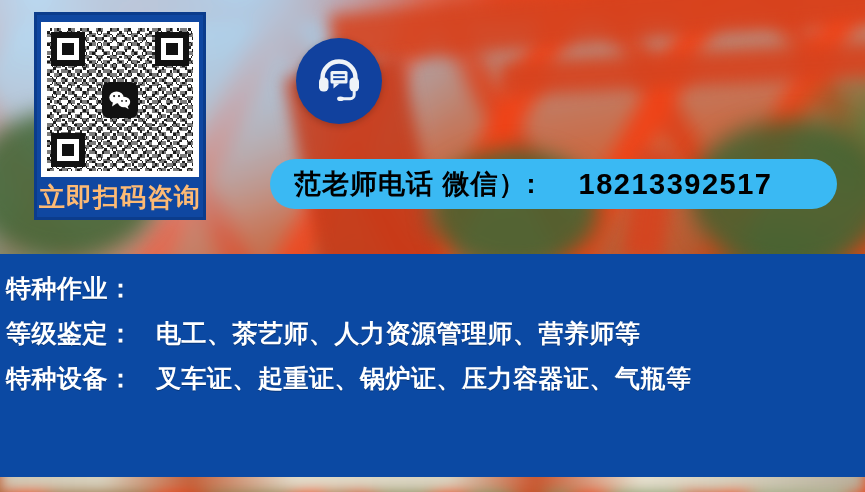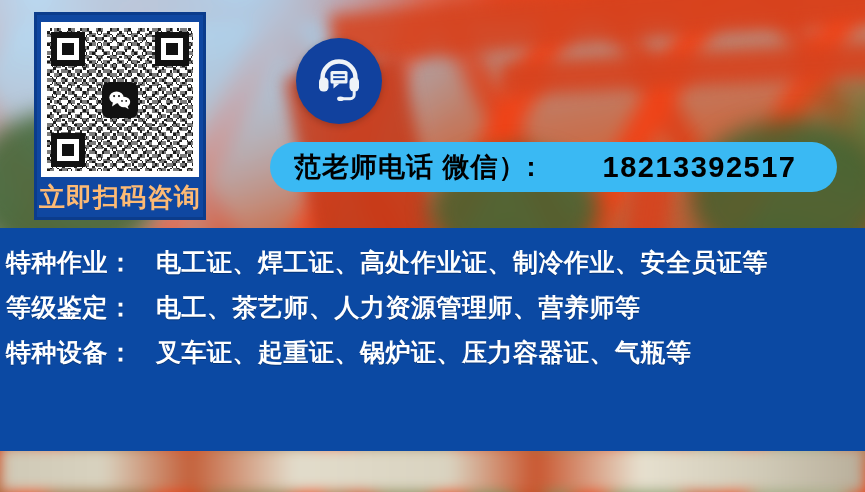--- a/index.html
+++ b/index.html
@@ -187,43 +187,43 @@
     left: 458px;
     top: 40px;
     width: 290px;
     height: 88px;
     font-size: 54px;
     font-weight: bold;
     letter-spacing: 4px;
   }
   .pill-phone {
     left: 270px;
-    top: 142px;
+    top: 159px;
     width: 567px;
     height: 50px;
     font-size: 27px;
     font-weight: bold;
     padding: 0 24px;
     box-sizing: border-box;
     justify-content: flex-start;
-    gap: 14px;
+    gap: 8px;
   }
   .phone-label { letter-spacing: 1px; }
   .phone-number {
-    margin-left: 52px;
+    margin-left: 34px;
     letter-spacing: 1.5px;
     font-size: 29px;
   }
 
   
   .list-panel {
     position: absolute;
     left: 0;
     right: 0;
-    top: 228px;
+    top: 254px;
     height: 223px;
     background: #0b49a3;
     padding: 18px 0 0 6px;
     box-sizing: border-box;
   }
   .list-row {
     display: flex;
     align-items: baseline;
     height: 45px;
     color: #ffffff;
@@ -296,21 +296,20 @@
 
 
   <div class="pill pill-phone">
     <span class="phone-label">范老师电话 微信）:</span>
     <span class="phone-number">18213392517</span>
   </div>
 
   <div class="list-panel">
     <div class="list-row">
       <span class="row-label">特种作业：</span>
-      <span class="row-value">电工证、焊工证、高处作业证、制冷作业、安全员证等</span>
     </div>
     <div class="list-row">
       <span class="row-label">等级鉴定：</span>
       <span class="row-value">电工、茶艺师、人力资源管理师、营养师等</span>
     </div>
     <div class="list-row">
       <span class="row-label">特种设备：</span>
       <span class="row-value">叉车证、起重证、锅炉证、压力容器证、气瓶等</span>
     </div>
     <div class="list-row">

